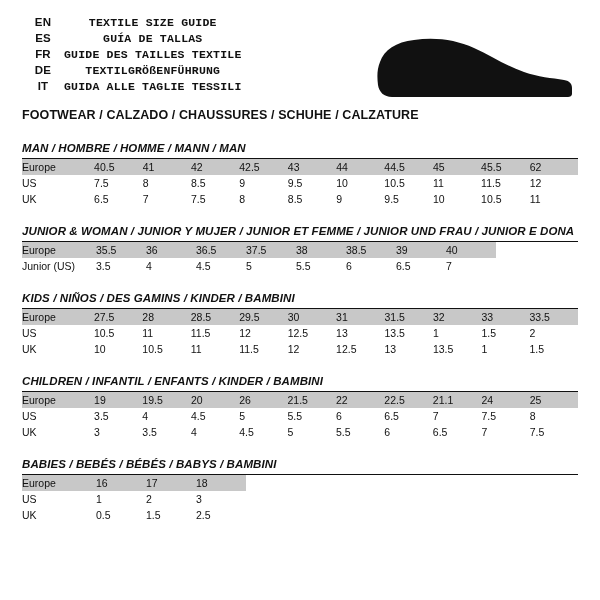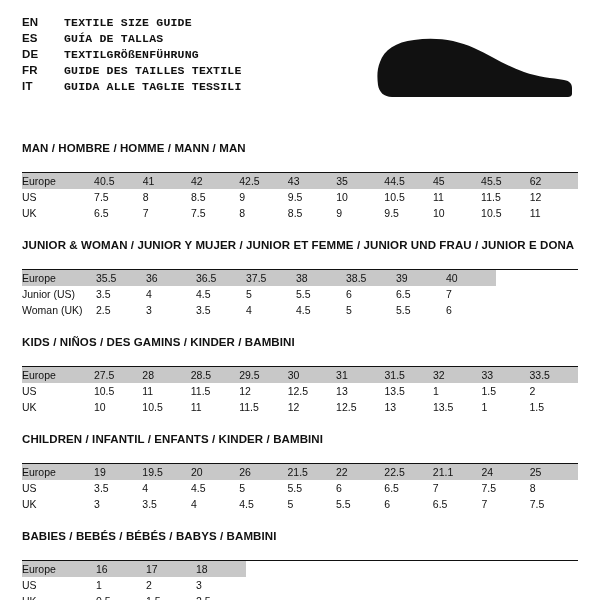--- a/index.html
+++ b/index.html
@@ -25,20 +25,21 @@
   
   .header {
     position: relative;
     height: 92px;
   }
   .lang-table {
     border-collapse: collapse;
     font-size: 11.5px;
     font-weight: bold;
     letter-spacing: 0.2px;
+    text-align: center;
   }
   .lang-table td {
     padding: 0 0 3px 0;
     vertical-align: top;
     line-height: 13px;
     white-space: nowrap;
   }
   .lang-code {
     width: 42px;
     font-weight: bold;
@@ -65,22 +66,23 @@
 
   
   .section {
     margin-top: 18px;
   }
   .section.first { margin-top: 34px; }
 
   .section-title {
     font-size: 11.5px;
     font-weight: bold;
-    padding-bottom: 18px;
+    padding-bottom: 4px;
     letter-spacing: 0.1px;
+    font-style: italic;
   }
   .rule {
     border-top: 1px solid #111111;
     height: 0;
     margin-bottom: 0;
   }
 
   table.size {
     border-collapse: collapse;
     table-layout: fixed;
@@ -115,44 +117,45 @@
       <tbody id="lang-body">
           <tr>
             <td class="lang-code">EN</td>
             <td class="lang-text">TEXTILE SIZE GUIDE</td>
           </tr>
           <tr>
             <td class="lang-code">ES</td>
             <td class="lang-text">GUÍA DE TALLAS</td>
           </tr>
           <tr>
+            <td class="lang-code">FR</td>
+            <td class="lang-text">GUIDE DES TAILLES TEXTILE</td>
+          </tr>
+          <tr>
             <td class="lang-code">DE</td>
             <td class="lang-text">TEXTILGRÖßENFÜHRUNG</td>
-          </tr>
-          <tr>
-            <td class="lang-code">FR</td>
-            <td class="lang-text">GUIDE DES TAILLES TEXTILE</td>
           </tr>
           <tr>
             <td class="lang-code">IT</td>
             <td class="lang-text">GUIDA ALLE TAGLIE TESSILI</td>
           </tr>
         </tbody>
     </table>
 
     <div class="shoe-wrap">
       <svg viewBox="0 0 200 80" width="200" height="80" aria-hidden="true">
         <path fill="#111111" d="M6,40 C10,28 22,20 40,18 C62,15 82,18 100,26
           C118,34 132,44 150,50 C164,55 178,56 190,58
           C196,59 198,62 198,66 L198,72 C198,74 196,75 194,75
           L18,75 C10,75 5,70 4,63 C3,55 3,47 6,40 Z"></path>
         <path fill="#ffffff" d="M150,63 L194,63 L194,66 L150,66 Z" opacity="0.0"></path>
       </svg>
     </div>
 
+    <div class="footwear-title">FOOTWEAR / CALZADO / CHAUSSURES / SCHUHE / CALZATURE</div>
   </div>
 
   <div id="sections-root">
       <div class="section first">
         <div class="section-title">MAN / HOMBRE / HOMME / MANN / MAN</div>
         <div class="rule"></div>
         <table class="size">
           <colgroup>
             <col style="width: 74px;">
             <col style="width: 50px;">
@@ -167,21 +170,21 @@
             <col style="width: 50px;">
           </colgroup>
           <tbody>
             <tr class="shaded">
               <td class="label">Europe</td>
               <td class="val">40.5</td>
               <td class="val">41</td>
               <td class="val">42</td>
               <td class="val">42.5</td>
               <td class="val">43</td>
-              <td class="val">35</td>
+              <td class="val">44</td>
               <td class="val">44.5</td>
               <td class="val">45</td>
               <td class="val">45.5</td>
               <td class="val">62</td>
             </tr>
             <tr>
               <td class="label">US</td>
               <td class="val">7.5</td>
               <td class="val">8</td>
               <td class="val">8.5</td>
@@ -239,31 +242,20 @@
             <tr>
               <td class="label">Junior (US)</td>
               <td class="val">3.5</td>
               <td class="val">4</td>
               <td class="val">4.5</td>
               <td class="val">5</td>
               <td class="val">5.5</td>
               <td class="val">6</td>
               <td class="val">6.5</td>
               <td class="val">7</td>
-            </tr>
-            <tr>
-              <td class="label">Woman (UK)</td>
-              <td class="val">2.5</td>
-              <td class="val">3</td>
-              <td class="val">3.5</td>
-              <td class="val">4</td>
-              <td class="val">4.5</td>
-              <td class="val">5</td>
-              <td class="val">5.5</td>
-              <td class="val">6</td>
             </tr>
           </tbody>
         </table>
       </div>
       <div class="section">
         <div class="section-title">KIDS / NIÑOS / DES GAMINS / KINDER / BAMBINI</div>
         <div class="rule"></div>
         <table class="size">
           <colgroup>
             <col style="width: 74px;">

